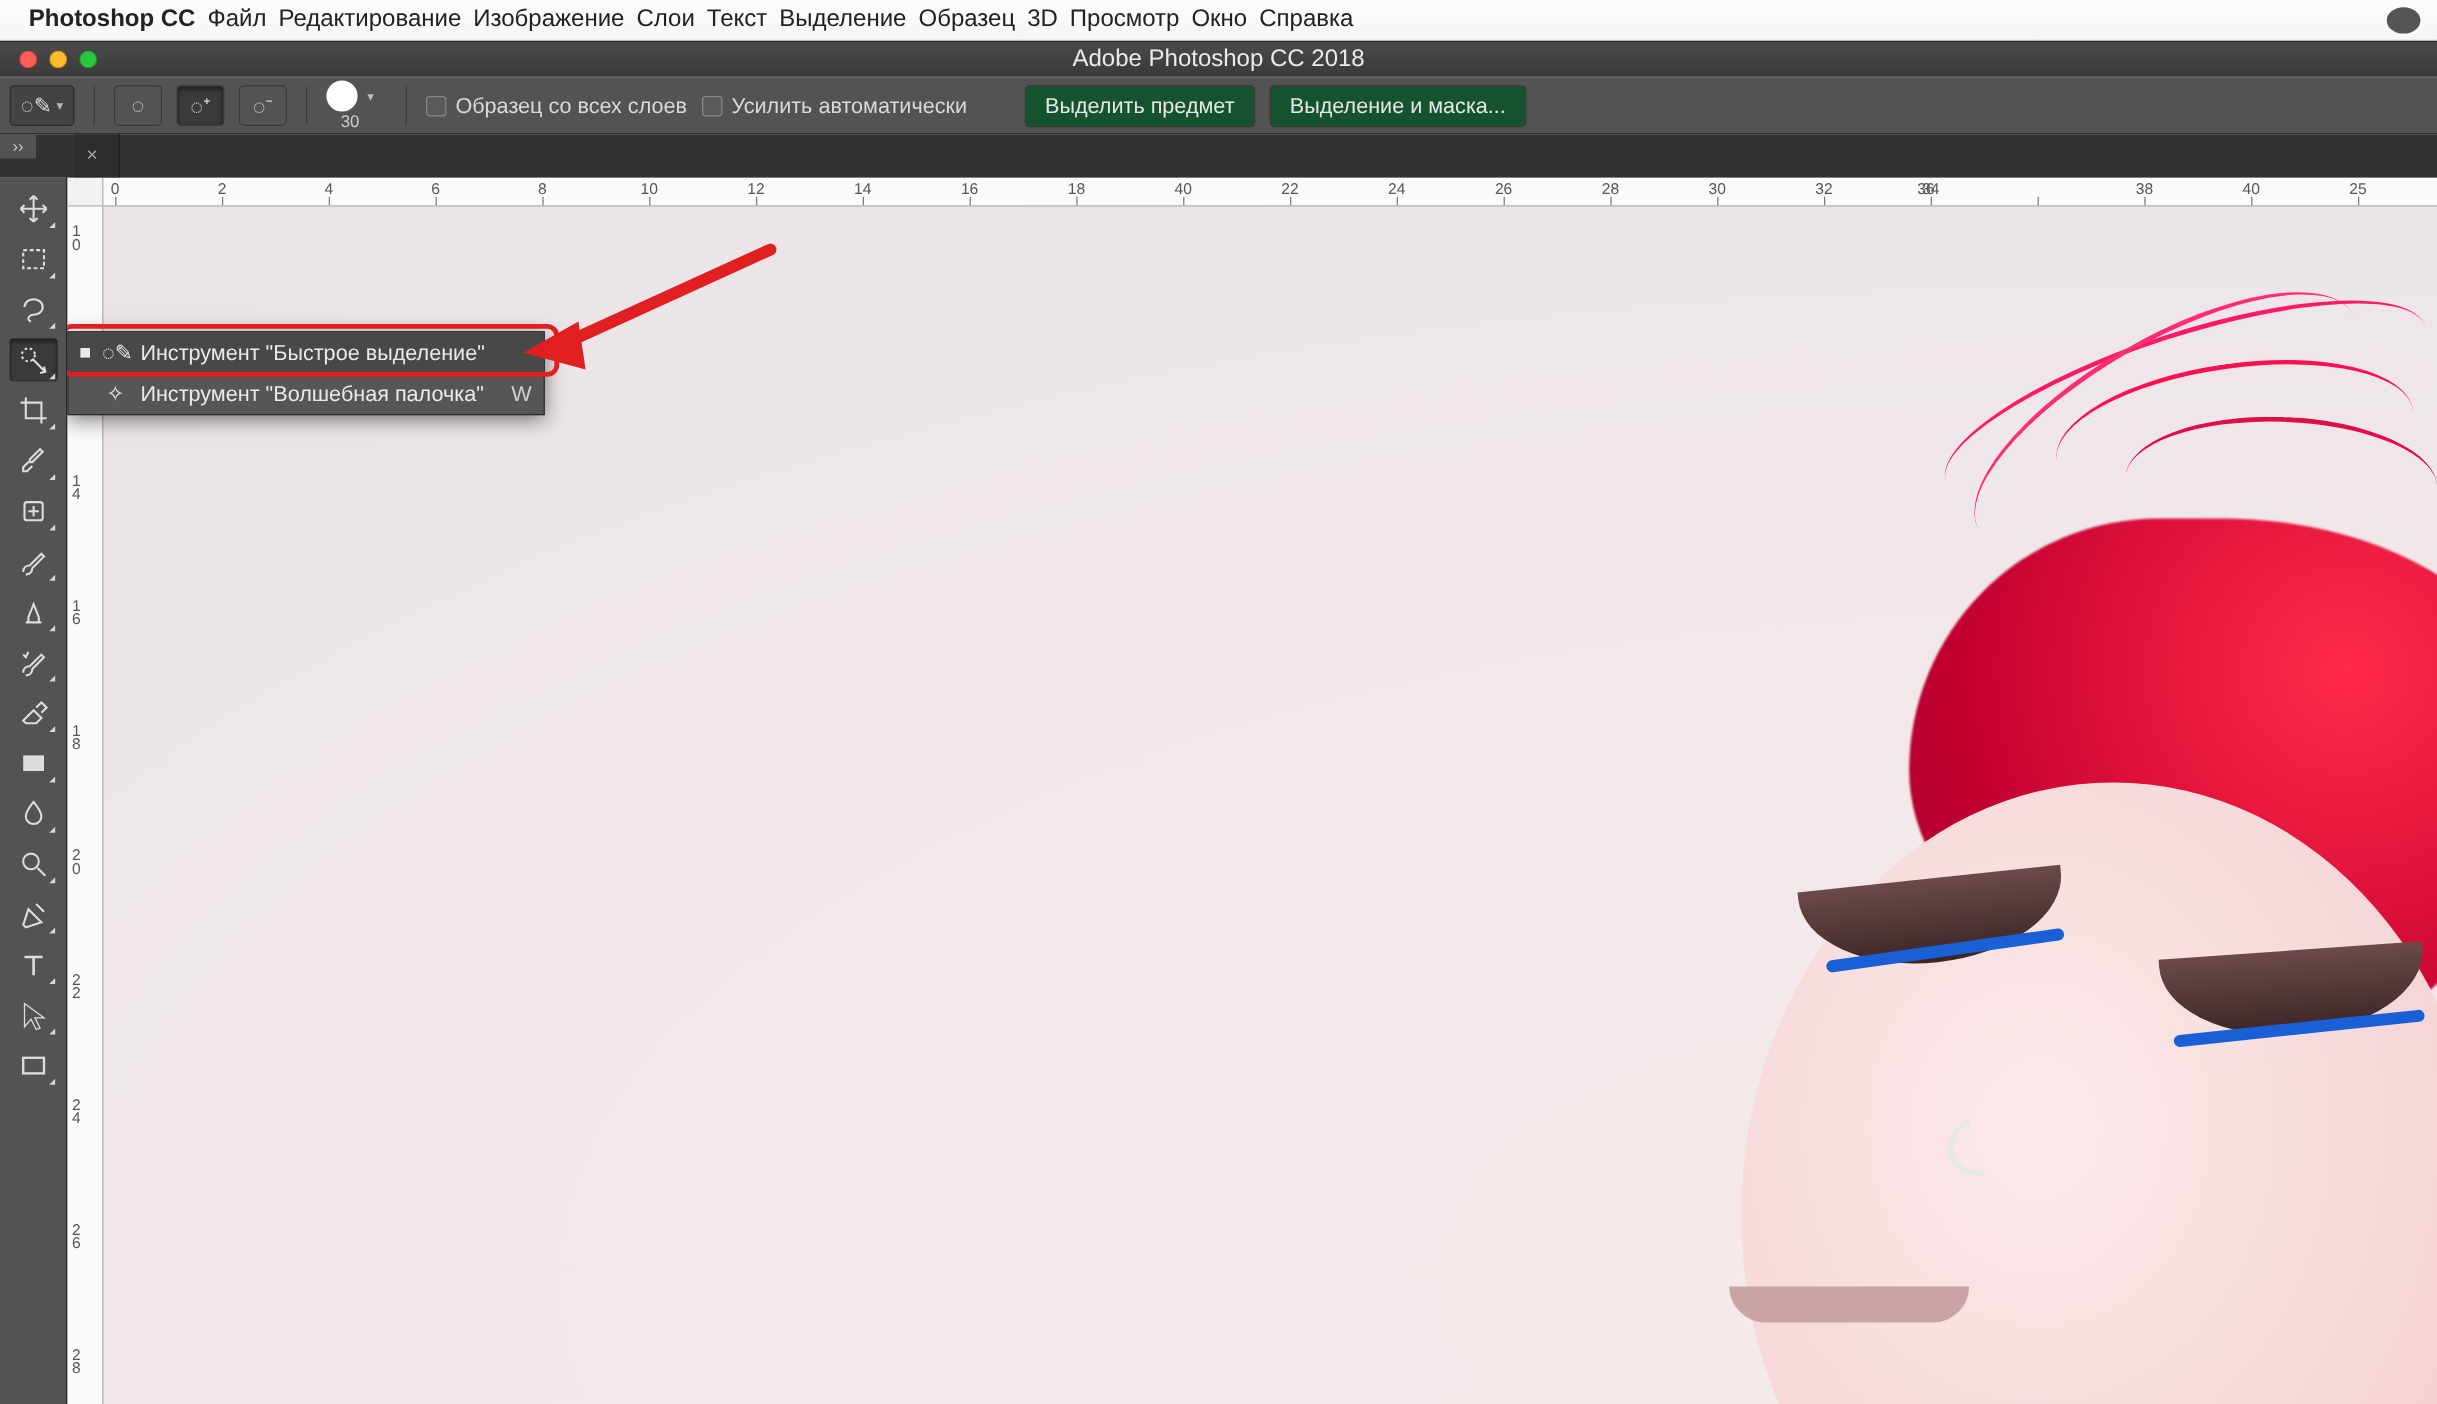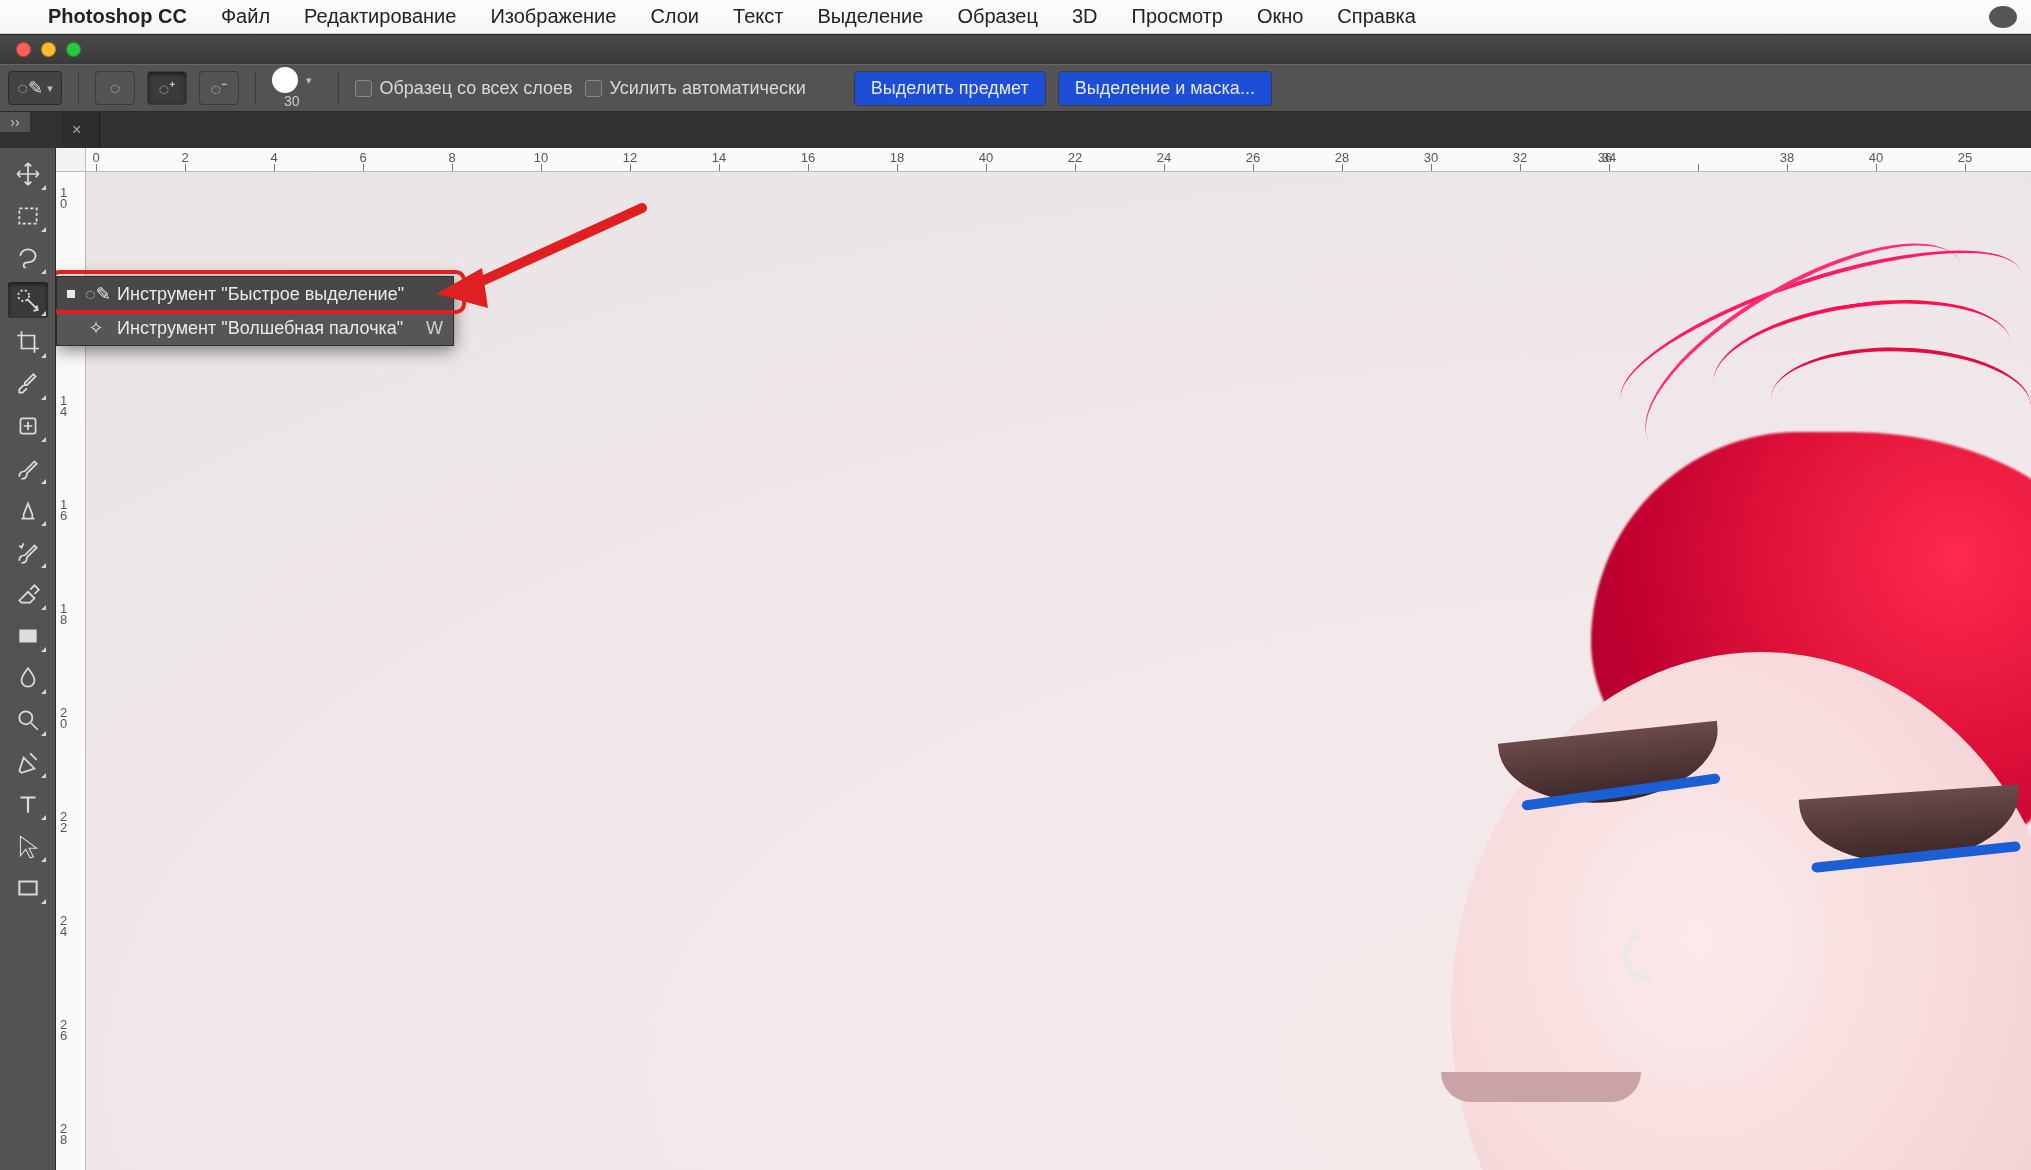--- a/index.html
+++ b/index.html
@@ -1,20 +1,20 @@
 <!DOCTYPE html>
 <html><head>
 <meta charset="utf-8">
 <style>
   * { margin: 0; padding: 0; box-sizing: border-box; font-family: -apple-system, "Helvetica Neue", Arial, sans-serif; }
   html, body { width: 2031px; height: 1170px; overflow: hidden; background: #fff; }
   
   .mac-menubar {
     height: 34px; background: linear-gradient(#fdfdfd,#f6f6f6);
-    display: flex; align-items: center; padding: 0 14px; gap: 34px;
+    display: flex; align-items: center; padding: 0 14px; gap: 10px;
     font-size: 20px; color: #222; border-bottom: 1px solid #d7d7d7;
   }
   .mac-menubar .apple { font-size: 22px; }
   .mac-menubar .app-name { font-weight: 700; }
   .mac-menubar .menu-item { cursor: default; }
   .mac-menubar .spacer { flex: 1; }
   .mac-menubar .cc-icon { width: 28px; height: 22px; background: #555; border-radius: 50%; position: relative; }
 
   
   .window-titlebar {
@@ -51,21 +51,21 @@
   .icon-btn.active { background: #3b3b3b; box-shadow: inset 0 2px 4px rgba(0,0,0,.6); }
   .vdiv { width: 1px; height: 32px; background: #3a3a3a; margin: 0 4px; }
   .brush-dot { width: 26px; height: 26px; border-radius: 50%; background: #fff; }
   .brush-size-wrap { display: flex; flex-direction: column; align-items: center; margin-right: 10px; }
   .brush-chev { color: #bbb; font-size: 11px; }
   .checkbox {
     width: 17px; height: 17px; border: 1px solid #888; border-radius: 3px; background: #5a5a5a;
   }
   .opt-label { display: flex; align-items: center; gap: 8px; }
   .ps-btn {
-    background: #1d4ed8; color: #e6e6e6; border: 1px solid #3a3a3a;
+    background: #14532d; color: #e6e6e6; border: 1px solid #3a3a3a;
     padding: 6px 16px; border-radius: 4px; font-size: 18px;
   }
 
   
   .tabs-strip {
     height: 36px; background: #323232; display: flex; align-items: center;
     padding-left: 62px; color: #e8e8e8; font-size: 19px;
   }
   .dock-handle {
     position: absolute; left: 0; top: 112px; width: 30px; height: 20px;
@@ -193,20 +193,21 @@
   <span class="spacer"></span>
   <span class="cc-icon"></span>
 </div>
 
 <div class="window-titlebar">
   <div class="traffic-lights">
     <div class="tl red"></div>
     <div class="tl yellow"></div>
     <div class="tl green"></div>
   </div>
+  <div class="window-title">Adobe Photoshop CC 2018</div>
 </div>
 
 <div class="options-bar">
   <div class="tool-preview">
     <span class="brush-glyph">◌✎</span>
     <span class="chev">▾</span>
   </div>
   <div class="vdiv"></div>
   <div class="icon-btn">
       <span>◌</span>

